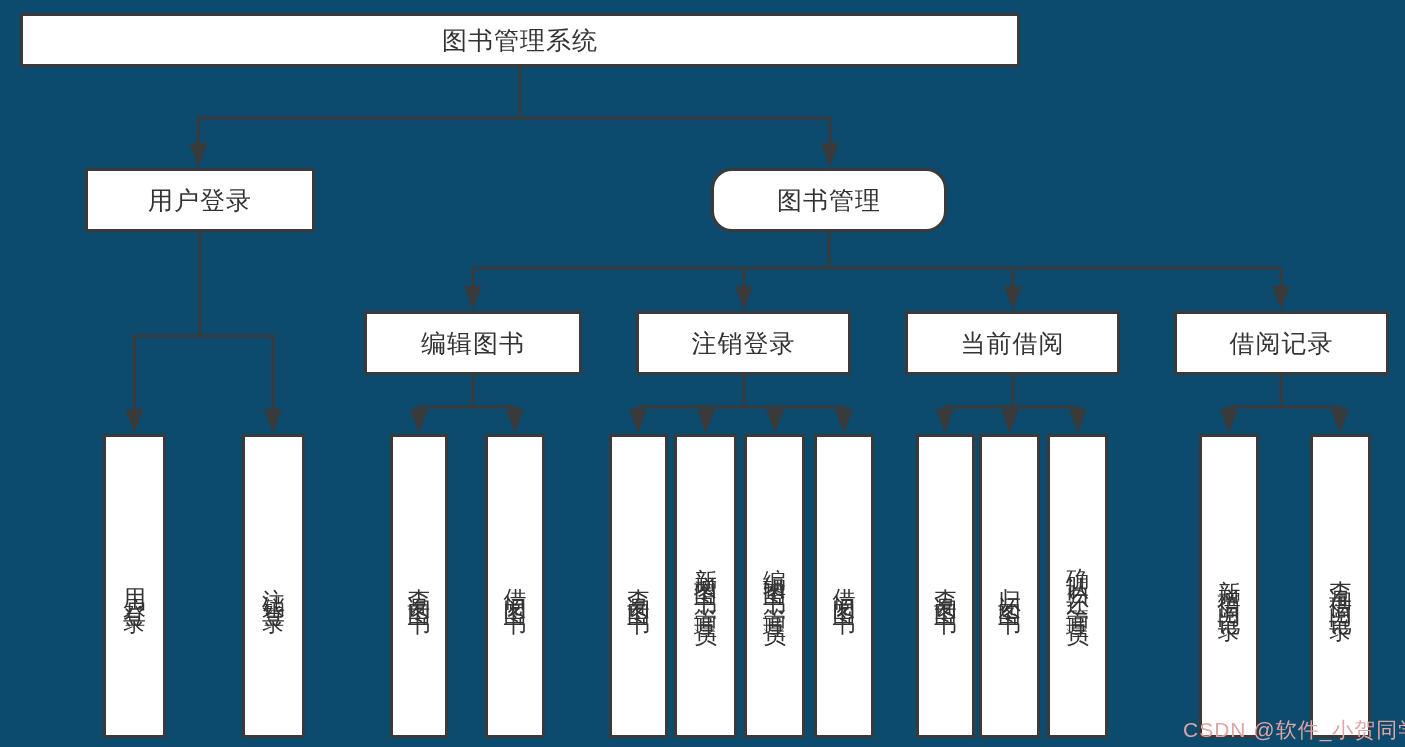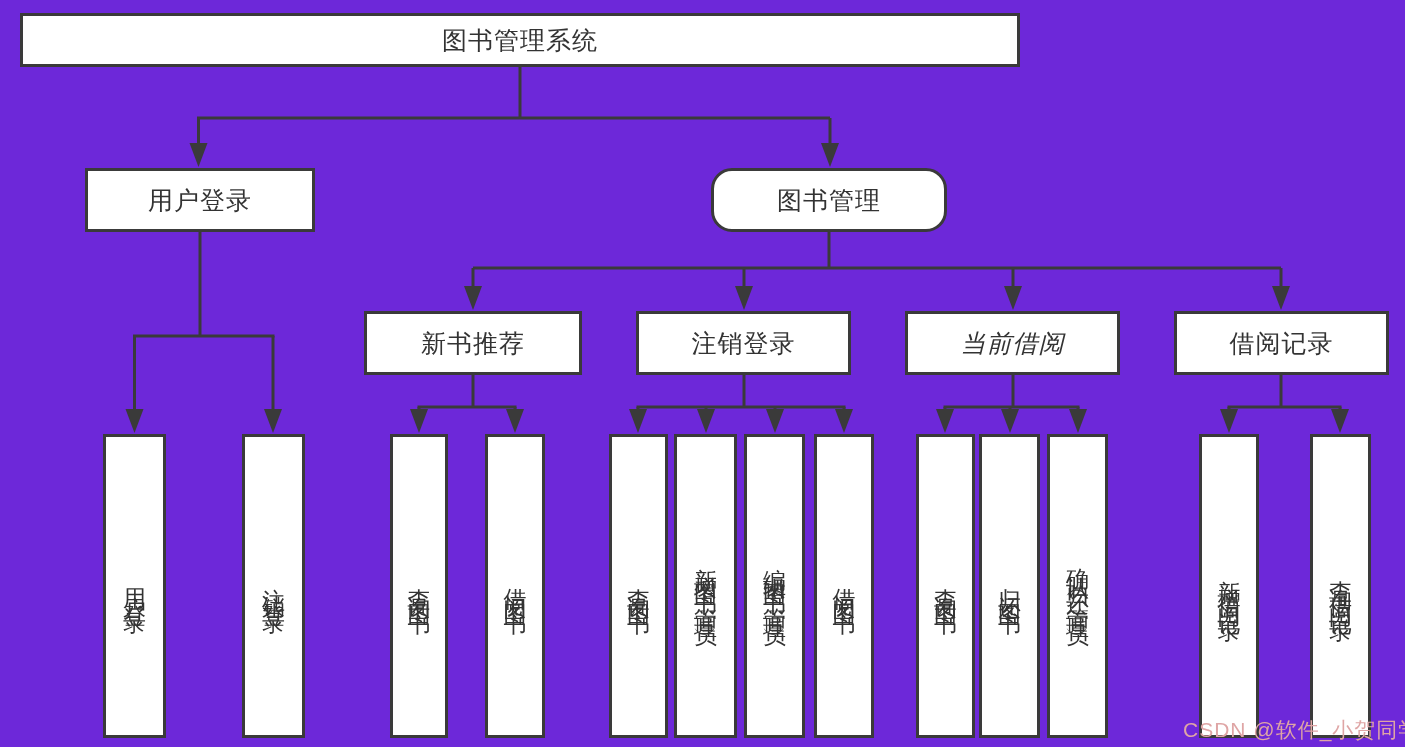--- a/index.html
+++ b/index.html
@@ -1,20 +1,20 @@
 <!DOCTYPE html>
 <html><head>
 <meta charset="utf-8">
 <style>
   html, body { margin: 0; padding: 0; background: #ffffff; }
   #canvas {
     position: relative;
     width: 1405px;
     height: 747px;
-    background: #6d28d9;
+    background: #0c4a6e;
     overflow: hidden;
     font-family: "Liberation Sans", "DejaVu Sans", sans-serif;
   }
   #wires { position: absolute; left: 0; top: 0; z-index: 1; }
   .node {
     position: absolute;
     box-sizing: border-box;
     border: 3px solid #3a3a3a;
     background: #ffffff;
     display: flex;
@@ -124,26 +124,26 @@
   </div>
 
   <div class="node node-h lvl2" style="left:85px; width:230px;">
     <span>用户登录</span>
   </div>
   <div class="node node-h lvl2" style="left:711px; width:236px;border-radius:21px;">
     <span>图书管理</span>
   </div>
 
   <div class="node node-h lvl3" style="left:364px; width:218px;">
-    <span>新书推荐</span>
+    <span>编辑图书</span>
   </div>
   <div class="node node-h lvl3" style="left:636px; width:215px;">
     <span>注销登录</span>
   </div>
-  <div class="node node-h lvl3" style="left:905px; width:215px;font-style:italic;">
+  <div class="node node-h lvl3" style="left:905px; width:215px;">
     <span>当前借阅</span>
   </div>
   <div class="node node-h lvl3" style="left:1174px; width:215px;">
     <span>借阅记录</span>
   </div>
 
   <div class="node node-v leaf" style="left:103px; width:63px;">
     <span>用户登录</span>
   </div>
   <div class="node node-v leaf" style="left:242px; width:63px;">

